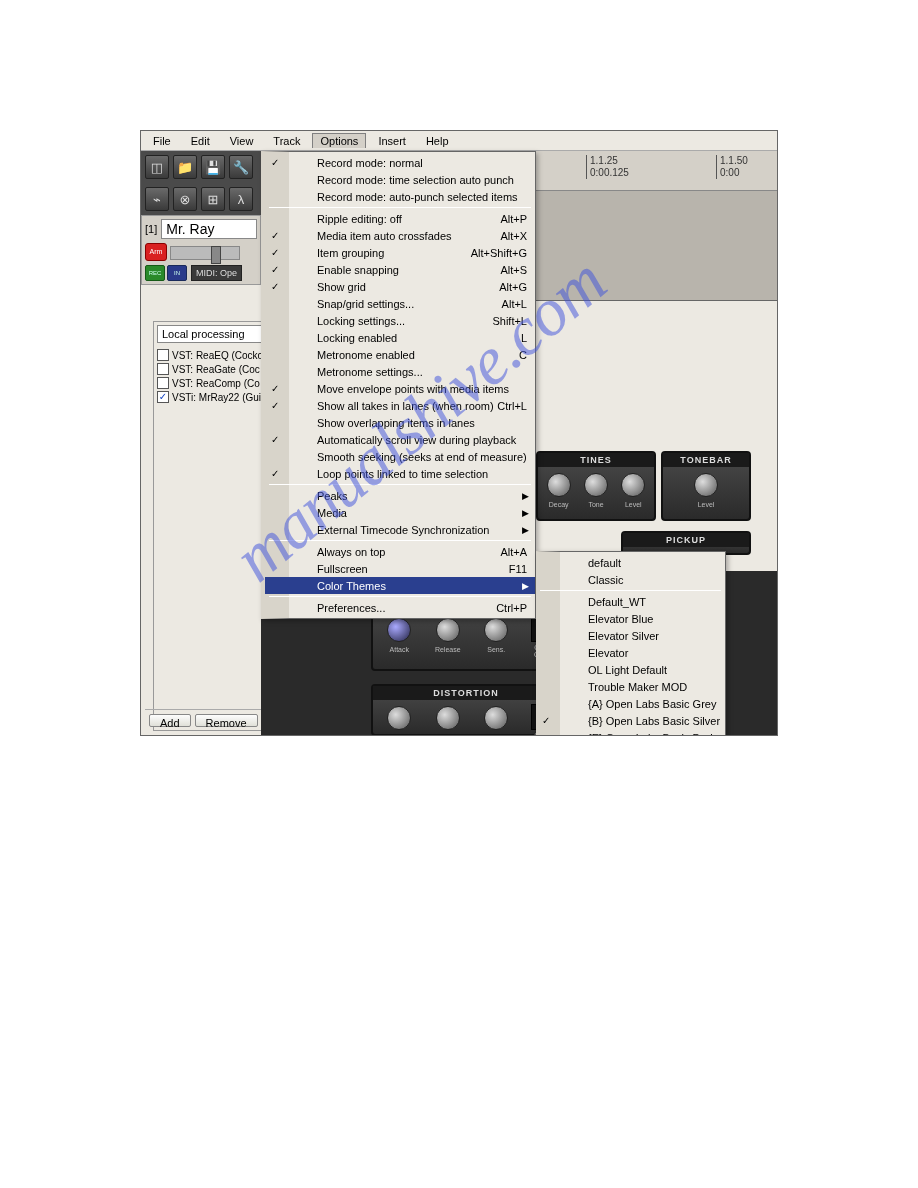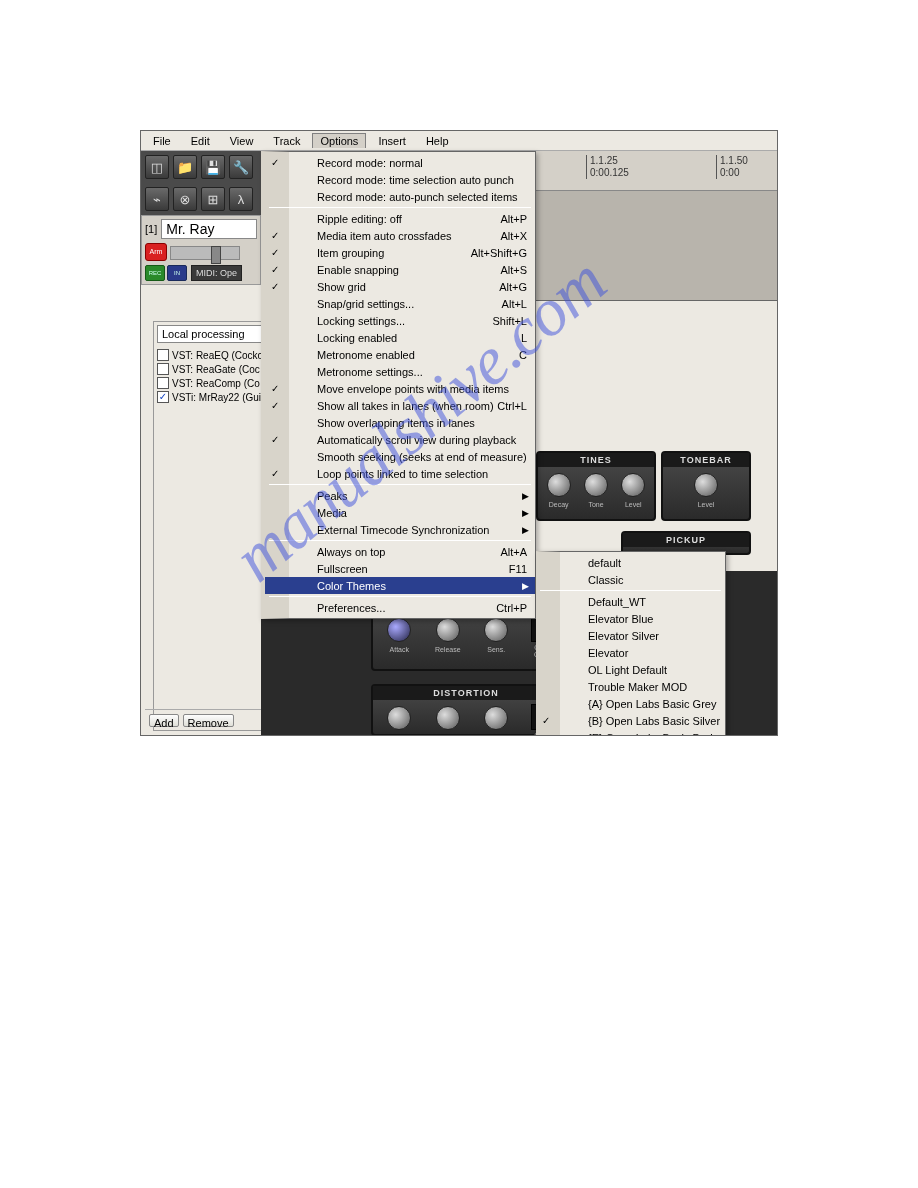--- a/index.html
+++ b/index.html
@@ -183,21 +183,21 @@
     border-top:1px solid #aaa;
     position:absolute;
     bottom:4px;
     left:4px;
     width:118px;
   }
   .win-btn {
     background:linear-gradient(#fdfdfd,#e0e0d8);
     border:1px solid #888;
     border-radius:2px;
-    padding:2px 4px;
+    padding:2px 10px;
     font-size:11px;
     text-align:right;
   }
   .options-menu {
     position:absolute;
     left:120px;
     top:20px;
     width:275px;
     background:#ece9e2;
     border:1px solid #666;

